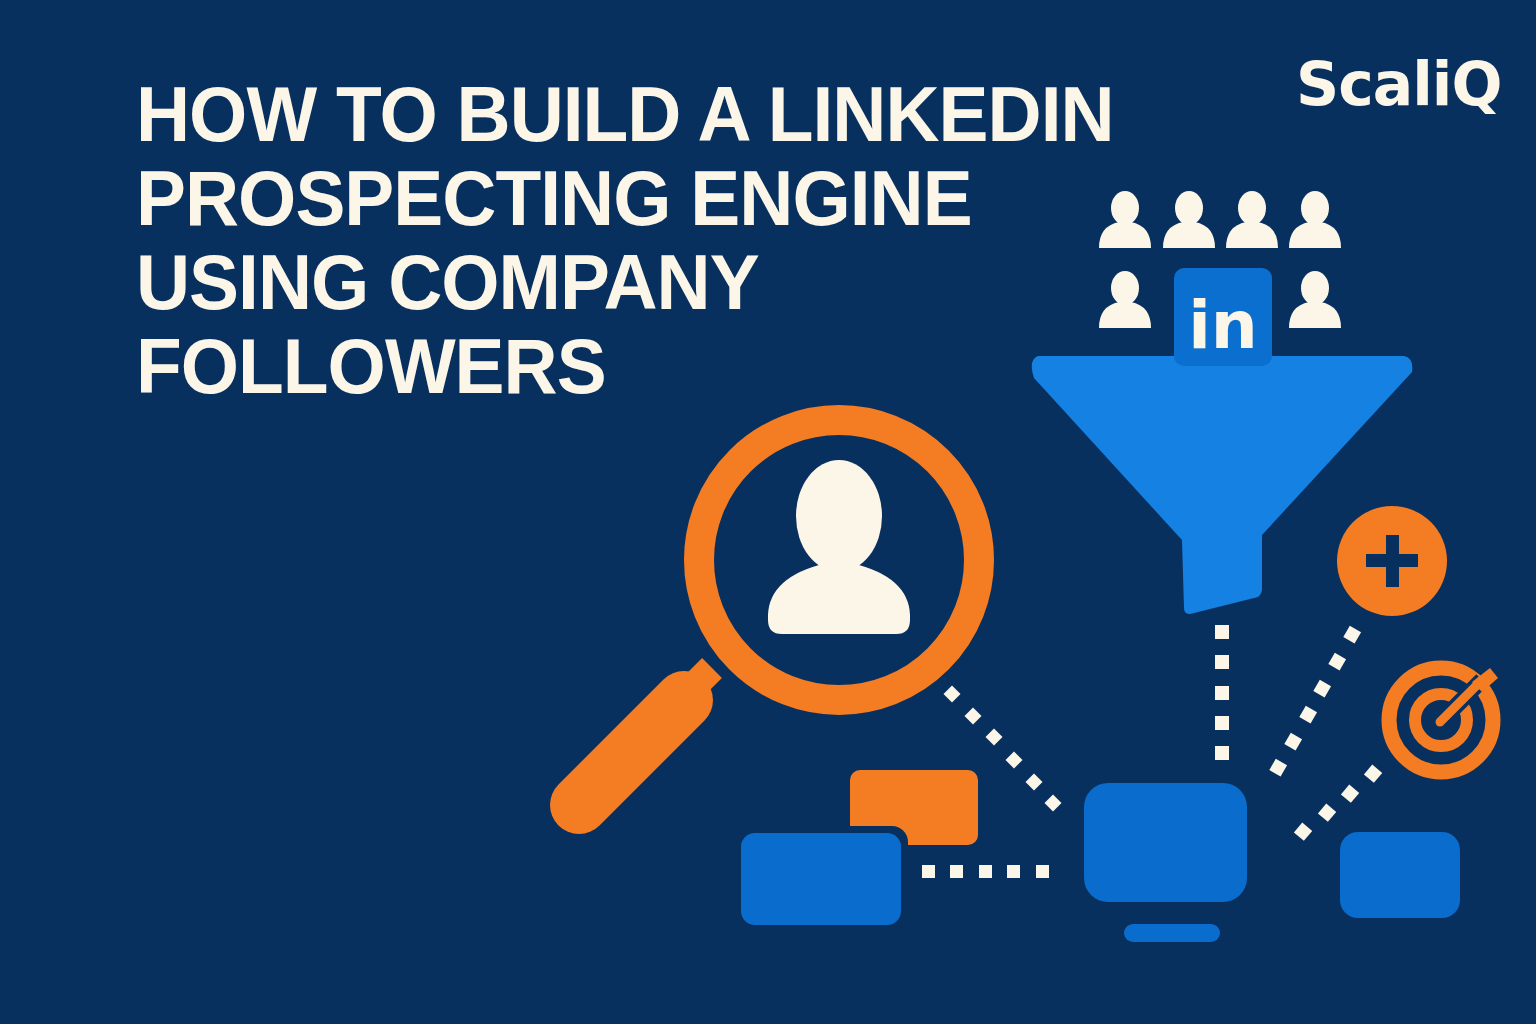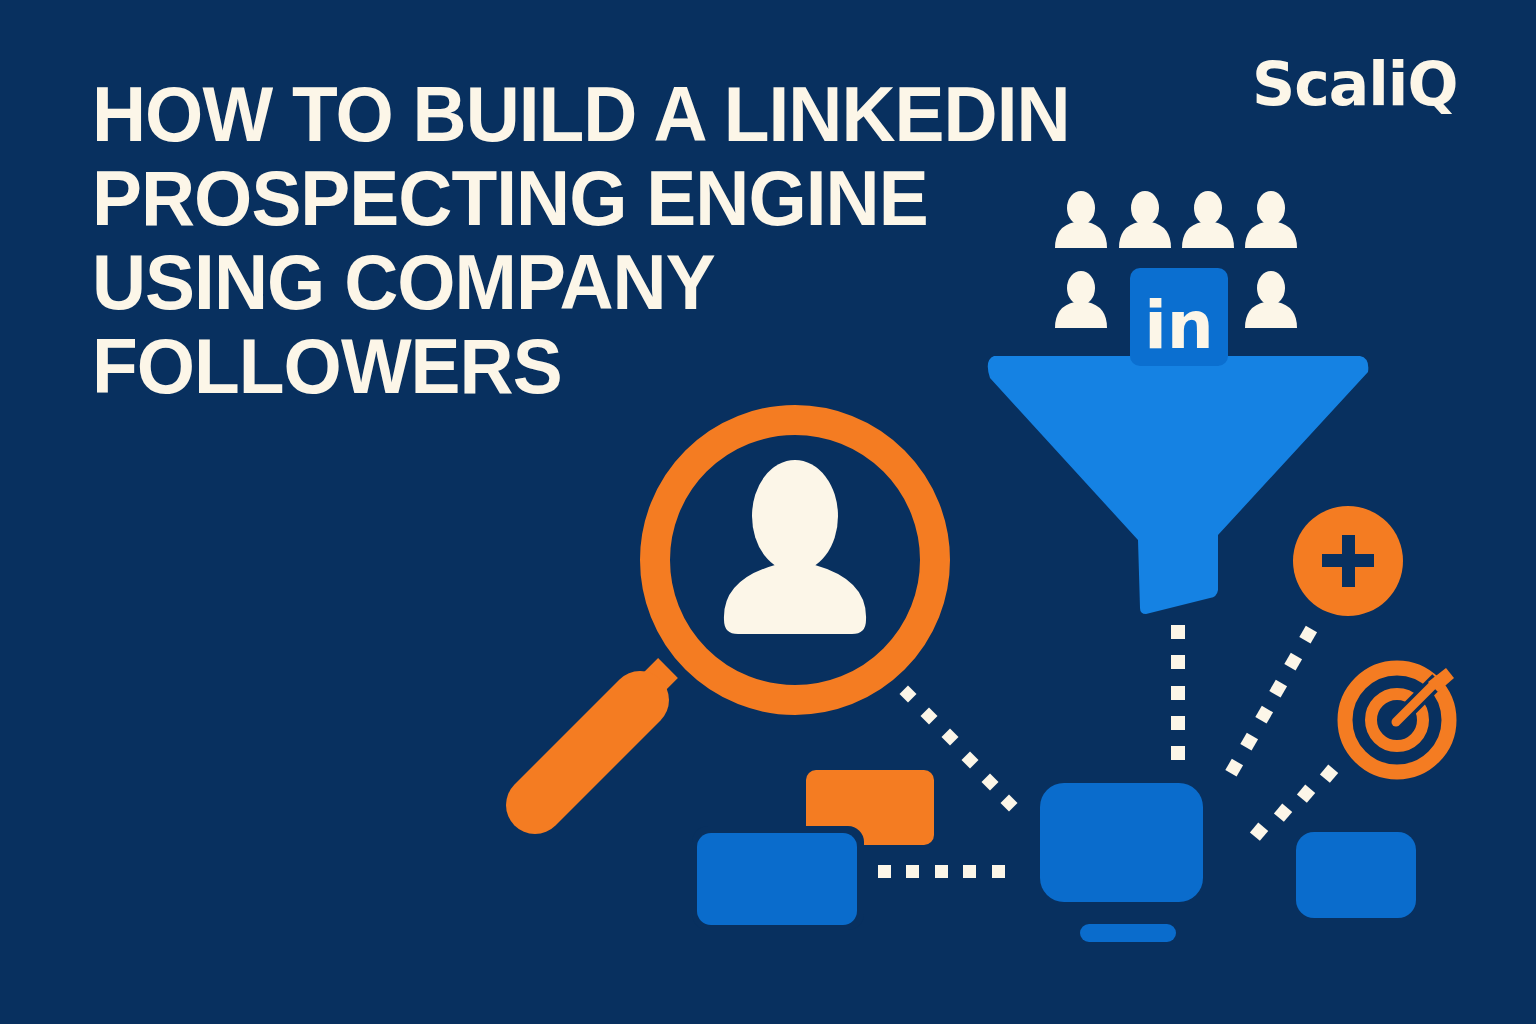--- a/index.html
+++ b/index.html
@@ -2,21 +2,21 @@
 <html><head>
   <meta charset="utf-8">
   <style>
     html, body { margin: 0; padding: 0; }
     body {
       width: 1536px; height: 1024px; overflow: hidden;
       background: #07305f;
       position: relative;
       font-family: "Liberation Sans", "DejaVu Sans", sans-serif;
     }
-    .canvas { position: absolute; inset: 0; background: #08305f; }
+    .canvas { position: absolute; inset: 0; background: #08305f; margin-left: 44px; }
     .title {
       position: absolute; left: 92px; top: 72px;
       color: #fcf6e8;
       font-family: "Liberation Sans", sans-serif;
       font-weight: 700;
       font-size: 78px;
       line-height: 84px;
       letter-spacing: -1px;
       margin: 0;
       transform: scaleX(0.96);

